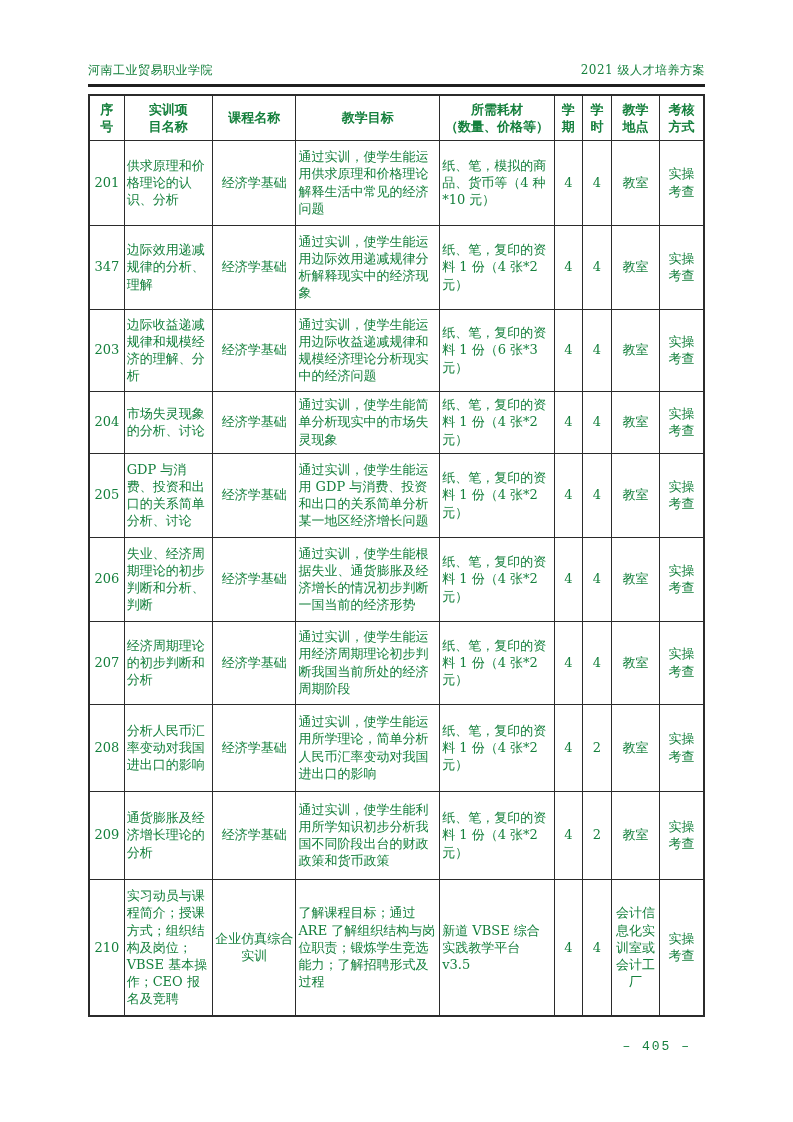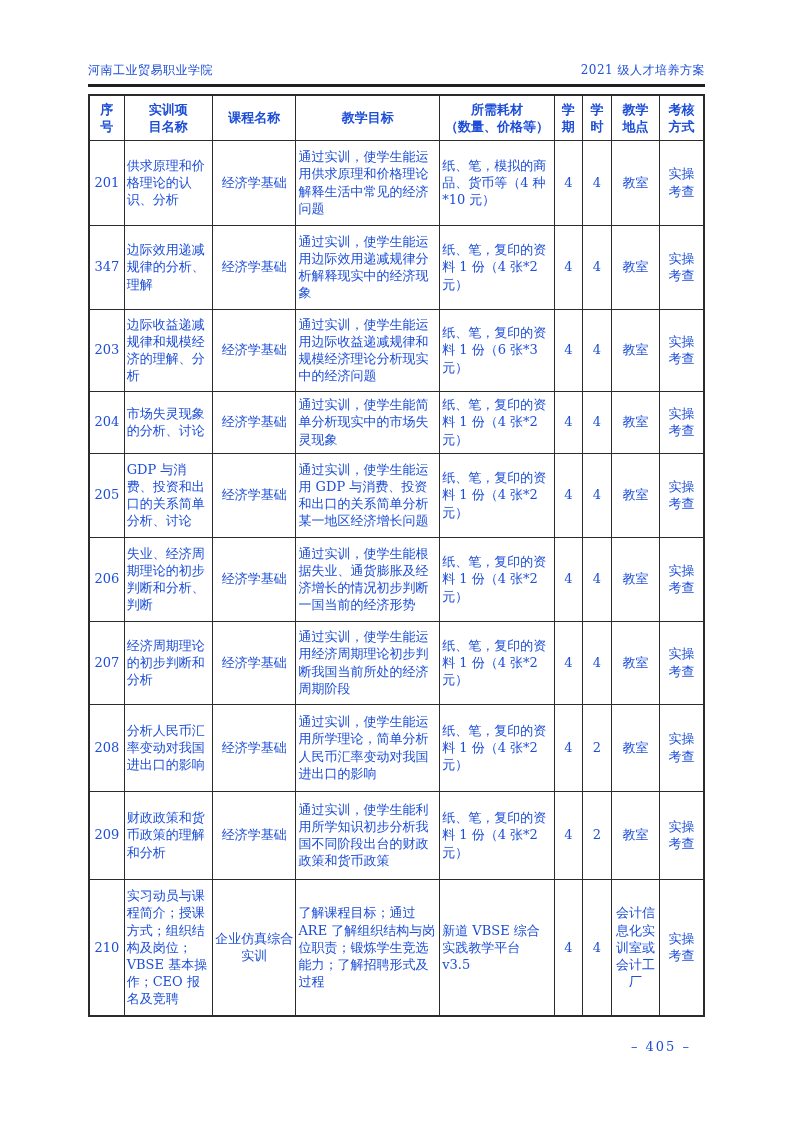--- a/index.html
+++ b/index.html
@@ -1,19 +1,19 @@
 <!DOCTYPE html>
 <html><head>
 <meta charset="utf-8">
 <style>
   html,body{margin:0;padding:0;background:#e8e8e8;}
   .page{
     width:793px;height:1122px;background:#ffffff;position:relative;
     font-family:"DejaVu Serif","Liberation Serif",serif;
-    color:#1d4ed8;box-sizing:border-box;overflow:hidden;
+    color:#15803d;box-sizing:border-box;overflow:hidden;
   }
   .content{padding:0 88px;}
   .doc-header{
     padding-top:62px;display:flex;justify-content:space-between;
     align-items:flex-end;font-size:12px;letter-spacing:0.5px;
   }
   .header-rule{height:3px;background:#1f1f1f;margin-top:5px;}
   table.main{
     border-collapse:collapse;table-layout:fixed;width:617px;margin-top:7px;
   }
@@ -42,21 +42,21 @@
   tbody tr:nth-child(3){height:82px;}
   tbody tr:nth-child(4){height:62px;}
   tbody tr:nth-child(5){height:84px;}
   tbody tr:nth-child(6){height:84px;}
   tbody tr:nth-child(7){height:83px;}
   tbody tr:nth-child(8){height:87px;}
   tbody tr:nth-child(9){height:88px;}
   tbody tr:nth-child(10){height:137px;}
   .doc-footer{
     margin-top:22px;text-align:right;font-size:13px;
-    padding-right:14px;letter-spacing:2px;
+    padding-right:14px;letter-spacing:2px;font-family:Liberation Mono, monospace;
   }
 </style>
 </head>
 <body>
 
 <div class="page">
   <div class="content">
 
     <div class="doc-header">
       <span>河南工业贸易职业学院</span>
@@ -180,21 +180,21 @@
             <td class="c-course">经济学基础</td>
             <td class="c-objective">通过实训，使学生能运用所学理论，简单分析人民币汇率变动对我国进出口的影响</td>
             <td class="c-materials">纸、笔，复印的资料 1 份（4 张*2 元）</td>
             <td class="c-semester">4</td>
             <td class="c-hours">2</td>
             <td class="c-location">教室</td>
             <td class="c-assessment">实操考查</td>
           </tr>
           <tr>
             <td class="c-seq">209</td>
-            <td class="c-project">财政政策和货币政策的理解和分析</td>
+            <td class="c-project">通货膨胀及经济增长理论的分析</td>
             <td class="c-course">经济学基础</td>
             <td class="c-objective">通过实训，使学生能利用所学知识初步分析我国不同阶段出台的财政政策和货币政策</td>
             <td class="c-materials">纸、笔，复印的资料 1 份（4 张*2 元）</td>
             <td class="c-semester">4</td>
             <td class="c-hours">2</td>
             <td class="c-location">教室</td>
             <td class="c-assessment">实操考查</td>
           </tr>
           <tr>
             <td class="c-seq">210</td>

